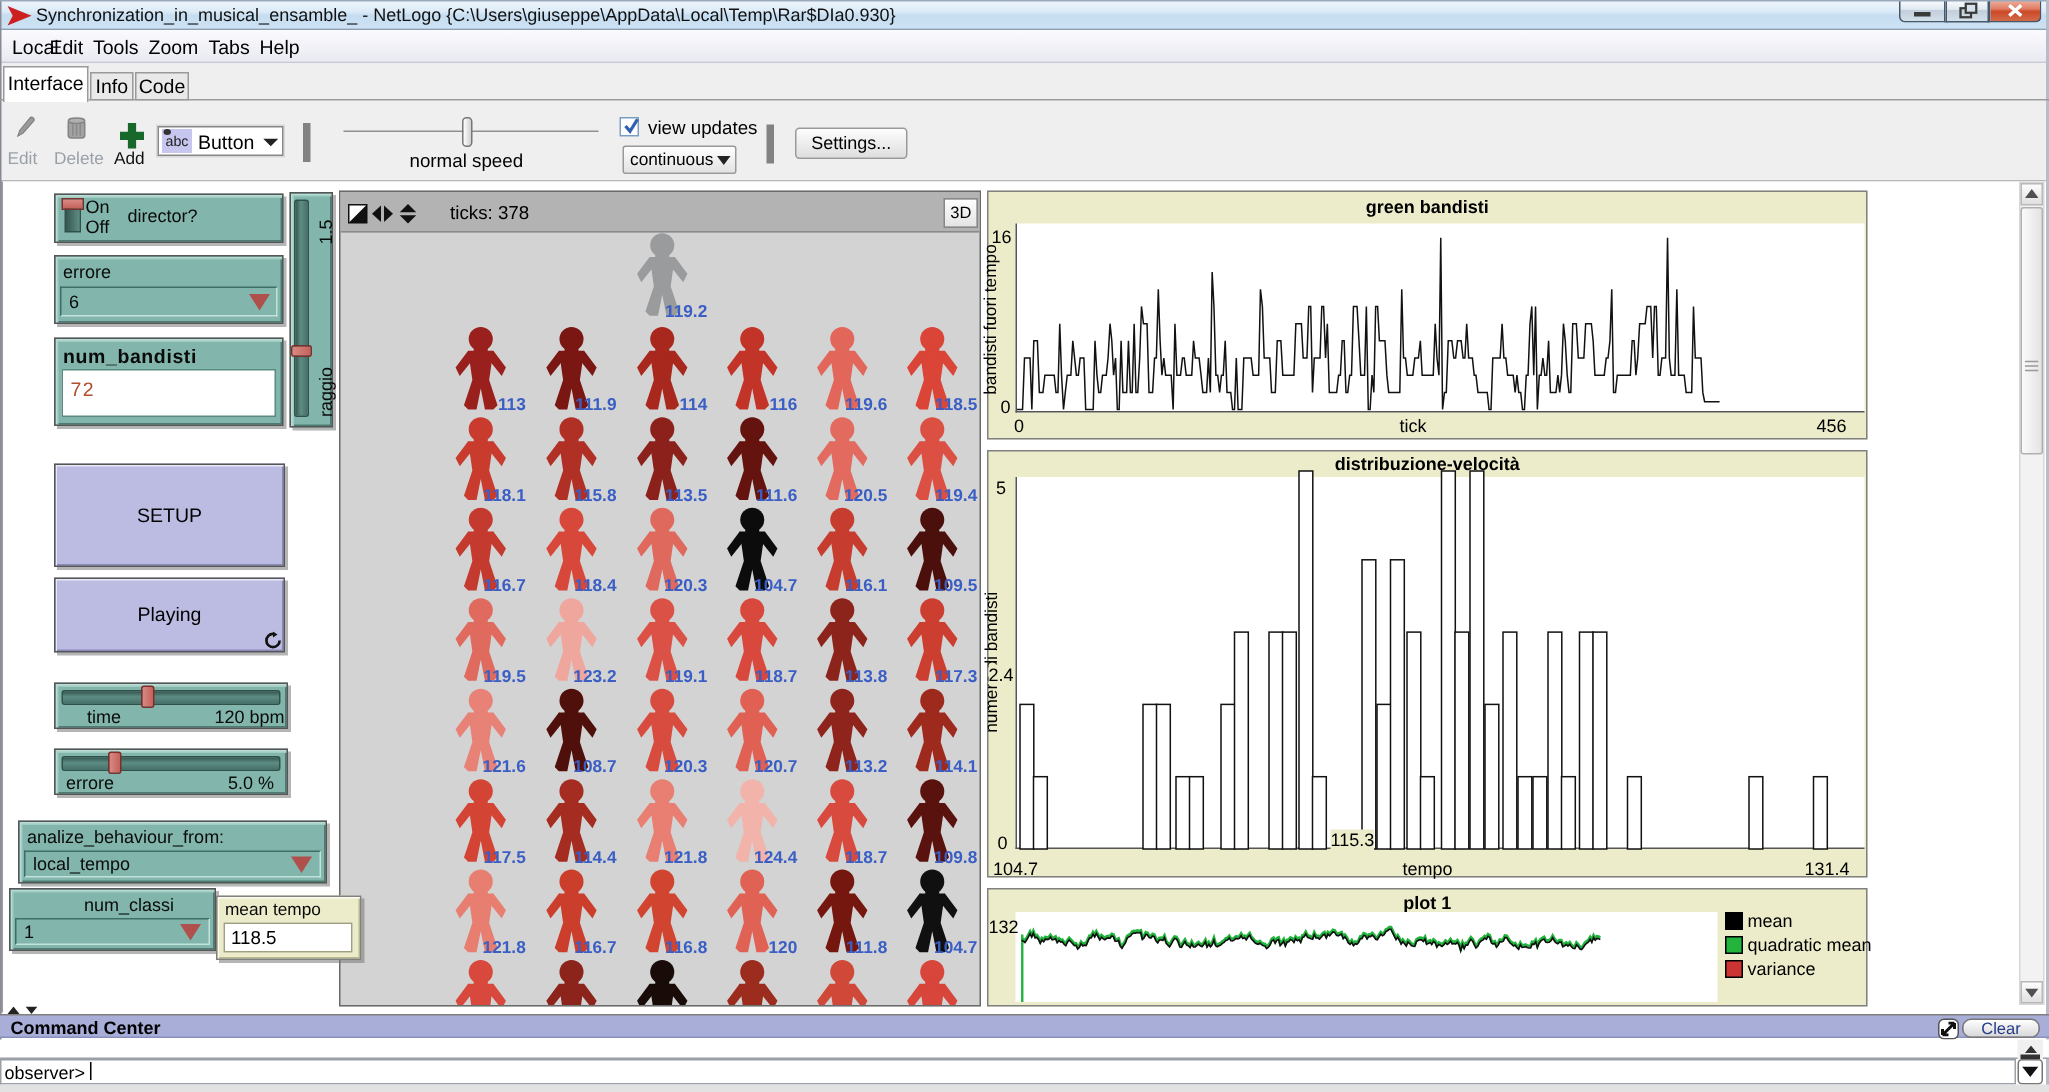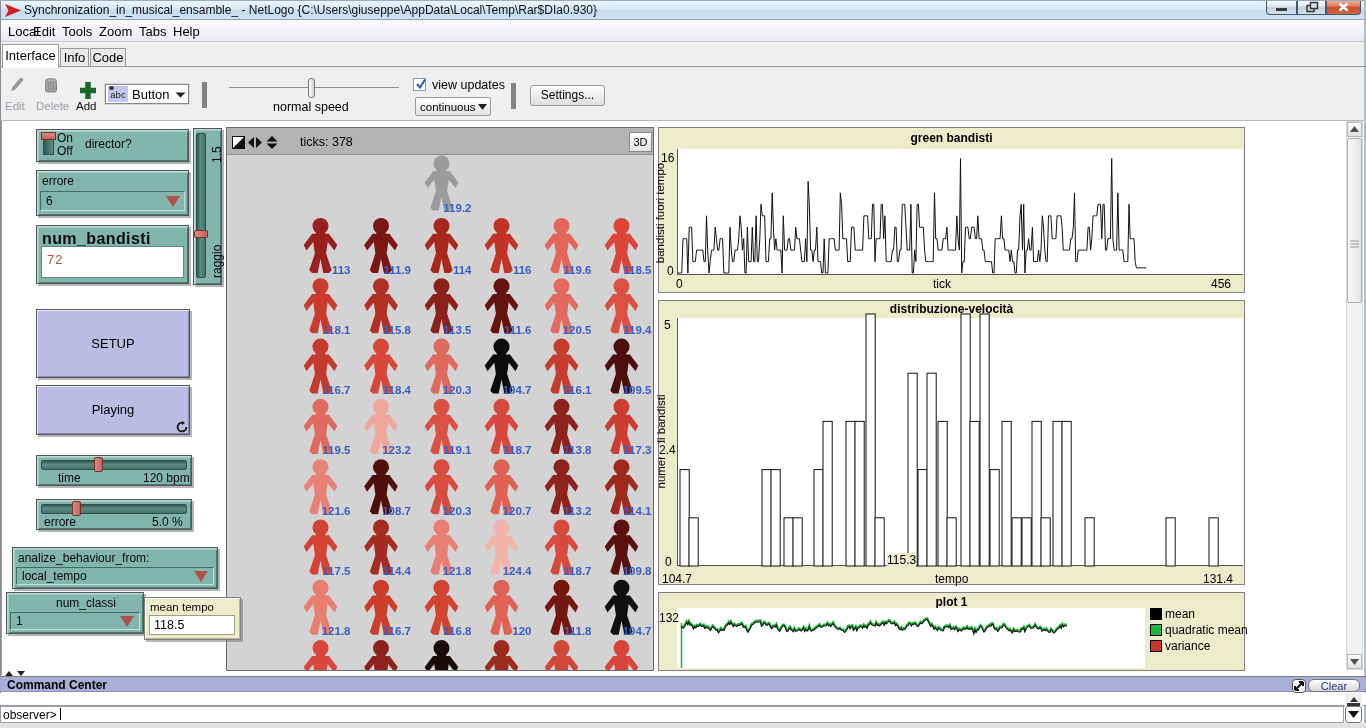--- a/index.html
+++ b/index.html
@@ -108,21 +108,21 @@
 <div class="wlabel" style="left:57px;top:144px;">Off</div>
 <div class="wlabel" style="left:85px;top:137px;">director?</div>
 
 <div class="tealw" style="left:36px;top:170px;width:153px;height:46px;"></div>
 <div class="wlabel" style="left:42px;top:174px;">errore</div>
 <div class="sunk" style="left:40px;top:191px;width:145px;height:20px;"></div>
 <div class="wlabel" style="left:46px;top:194px;">6</div>
 <div class="tri" style="left:166px;top:196px;"></div>
 
 <div class="tealw" style="left:36px;top:225px;width:153px;height:59px;"></div>
-<div class="wlabel" style="left:42px;top:230px;font-weight:bold;font-size:16px;letter-spacing:.4px;">num_bandisti</div>
+<div class="wlabel" style="left:42px;top:230px;font-weight:bold;font-size:13px;letter-spacing:.4px;">num_bandisti</div>
 <div class="abs" style="left:41px;top:246px;width:143px;height:32px;background:#fff;border:1px solid #5a8a80;"></div>
 <div class="abs" style="left:47px;top:252px;font-size:13px;color:#b0502e;letter-spacing:1px;">72</div>
 
 <div class="tealw" style="left:193px;top:128px;width:29px;height:157px;"></div>
 <div class="abs" style="left:196px;top:133px;width:10px;height:145px;background:linear-gradient(90deg,#365650,#5d8d84 45%,#46706a);border:1px solid #30504a;border-radius:2px;"></div>
 <div class="knob" style="left:194px;top:230px;width:14px;height:8px;"></div>
 <div class="wlabel" style="left:198px;top:139px;transform:rotate(-90deg);transform-origin:left top;translate:12px 24px;">1.5</div>
 <div class="wlabel" style="left:198px;top:236px;transform:rotate(-90deg);transform-origin:left top;translate:12px 42px;">raggio</div>
 
 <div class="purple" style="left:36px;top:309px;width:154px;height:69px;line-height:67px;">SETUP</div>

